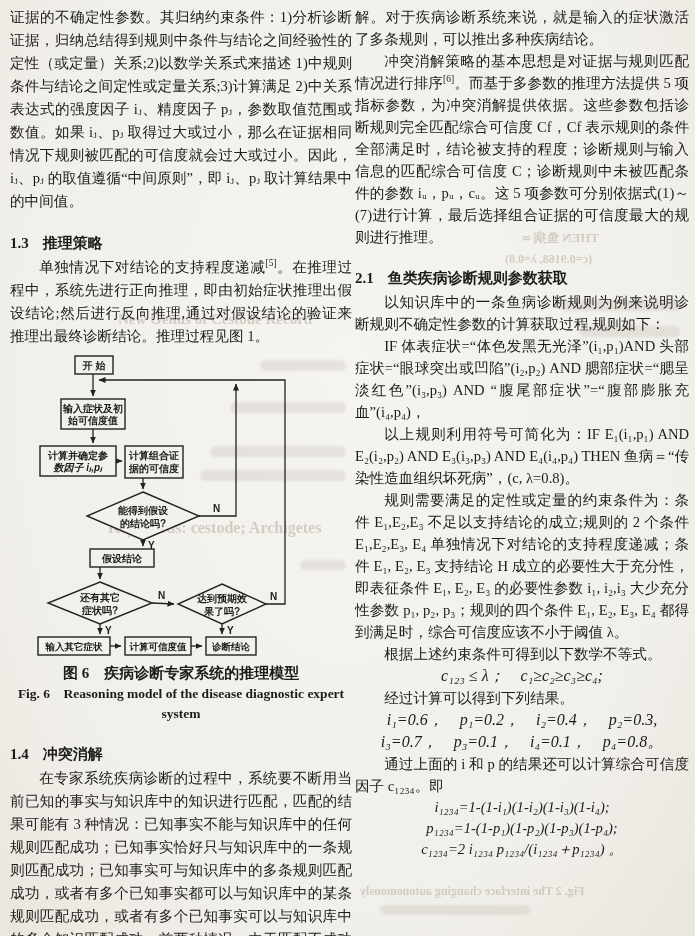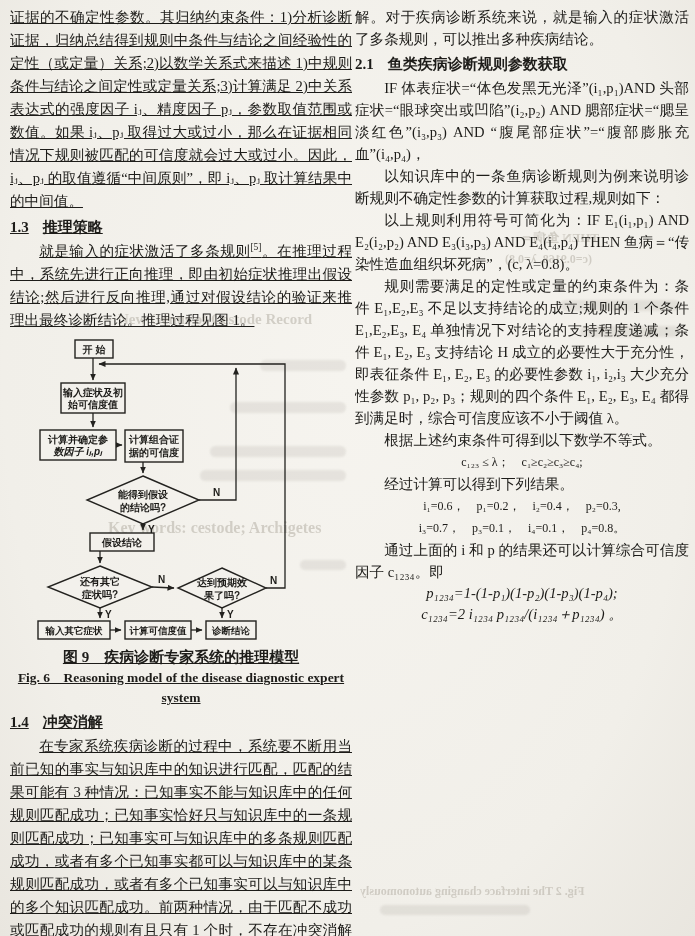--- a/index.html
+++ b/index.html
@@ -4,32 +4,32 @@
 <style>
   html,body{margin:0;padding:0;}
   body{
     width:695px;height:936px;position:relative;overflow:hidden;
     background:#f3f1ec;
     background-image:radial-gradient(ellipse at 50% 40%, #f6f4ef 0%, #f1efe9 70%, #e9e6df 100%);
     font-family:"Liberation Serif","DejaVu Serif",serif;
     color:#1d1c19;
   }
   .col{position:absolute;top:0;z-index:2;}
-  .col-left{left:10px;width:342px;height:936px;overflow:hidden;text-decoration:underline;}
+  .col-left{left:10px;width:342px;height:936px;overflow:hidden;}
   .col-right{left:355px;width:334px;height:904px;overflow:hidden;}
   p.body{font-size:14.6px;line-height:23px;text-align:justify;margin:0;}
   .col-right p.body{line-height:22px;}
   .indent{text-indent:2em;}
   p.first{margin-top:6px;}
   sup{font-size:9.5px;line-height:0;}
-  h3.subsec{font-size:15px;font-weight:bold;margin:2px 0 1px 0;line-height:24px;}
+  h3.subsec{font-size:15px;font-weight:bold;margin:18px 0 1px 0;line-height:24px;}
   h3.subsec .num{margin-right:14px;}
   h2.sec{font-size:19px;font-weight:bold;letter-spacing:2.5px;margin:13px 0 8px 0;line-height:26px;}
   h2.sec .num{letter-spacing:0;margin-right:16px;}
-  .mathline{font-size:12px;line-height:22px;text-align:center;margin:0;}
+  .mathline{font-size:16px;line-height:22px;text-align:center;margin:0;font-style:italic;}
   .formline{font-size:14.6px;line-height:21px;text-align:center;margin:0;font-style:italic;}
   .figure{position:relative;margin:4px 0 0 18px;width:300px;height:308px;}
   .figcap-zh{font-size:15px;font-weight:bold;text-align:center;margin:2px 0 0 0;line-height:22px;}
   .figcap-en{font-size:13.5px;font-weight:bold;text-align:center;margin:0 0 2px 0;line-height:20px;}
   svg text{font-family:"Liberation Sans","DejaVu Sans",sans-serif;font-weight:bold;fill:#1d1c19;}
   svg .node{fill:#f3f1ec;stroke:#23221f;stroke-width:1.4;}
   svg .edge{fill:none;stroke:#23221f;stroke-width:1.3;}
   
   .ghost{position:absolute;z-index:1;color:#a29c90;pointer-events:none;white-space:nowrap;
          font-weight:bold;opacity:.42;filter:blur(.4px);}
@@ -55,21 +55,21 @@
 
 <div class="col col-left">
 
   <p class="body first">证据的不确定性参数。其归纳约束条件：1)分析诊断证据，归纳总结得到规则中条件与结论之间经验性的定性（或定量）关系;2)以数学关系式来描述 1)中规则条件与结论之间定性或定量关系;3)计算满足 2)中关系表达式的强度因子 iⱼ、精度因子 pⱼ，参数取值范围或数值。如果 iⱼ、pⱼ 取得过大或过小，那么在证据相同情况下规则被匹配的可信度就会过大或过小。因此，iⱼ、pⱼ 的取值遵循“中间原则”，即 iⱼ、pⱼ 取计算结果中的中间值。</p>
 
   <h3 class="subsec">
     <span class="num">1.3</span><span>推理策略</span>
   </h3>
 
   <p class="body indent">
-    <span>就是输入的症状激活了多条规则</span><sup>[5]</sup><span>。在推理过程中，系统先进行正向推理，即由初始症状推理出假设结论;然后进行反向推理,通过对假设结论的验证来推理出最终诊断结论。推理过程见图 1。</span>
+    <span>单独情况下对结论的支持程度递减</span><sup>[5]</sup><span>。在推理过程中，系统先进行正向推理，即由初始症状推理出假设结论;然后进行反向推理,通过对假设结论的验证来推理出最终诊断结论。推理过程见图 1。</span>
   </p>
 
   <div class="figure">
     <svg width="300" height="308" viewBox="0 0 300 308">
       <defs>
         <marker id="ar" markerWidth="9" markerHeight="8" refX="6.5" refY="3" orient="auto" markerUnits="userSpaceOnUse">
           <path d="M0,0 L7,3 L0,6 z" fill="#23221f"></path>
         </marker>
       </defs>
 
@@ -128,55 +128,59 @@
 
       <text x="185" y="160" font-size="10">N</text>
       <text x="120" y="197" font-size="10">Y</text>
       <text x="130" y="247" font-size="10">N</text>
       <text x="77" y="282" font-size="10">Y</text>
       <text x="242" y="248" font-size="10">N</text>
       <text x="199" y="282" font-size="10">Y</text>
     </svg>
   </div>
 
-  <p class="figcap-zh">图 9　疾病诊断专家系统的推理模型</p>
+  <p class="figcap-zh">图 6　疾病诊断专家系统的推理模型</p>
   <p class="figcap-en">Fig. 6　Reasoning model of the disease diagnostic expert system</p>
 
   <h3 class="subsec">
     <span class="num">1.4</span><span>冲突消解</span>
   </h3>
 
   <p class="body indent">在专家系统疾病诊断的过程中，系统要不断用当前已知的事实与知识库中的知识进行匹配，匹配的结果可能有 3 种情况：已知事实不能与知识库中的任何规则匹配成功；已知事实恰好只与知识库中的一条规则匹配成功；已知事实可与知识库中的多条规则匹配成功，或者有多个已知事实都可以与知识库中的某条规则匹配成功，或者有多个已知事实可以与知识库中的多个知识匹配成功。前两种情况，由于匹配不成功或匹配成功的规则有且只有 1 个时，不存在冲突消解情况。第 3 种情况,由于有多个规则匹配成功，所以这时发生了冲突，需要进行冲突消</p>
 </div>
 
 <div class="col col-right">
 
   <p class="body first">解。对于疾病诊断系统来说，就是输入的症状激活了多条规则，可以推出多种疾病结论。</p>
 
+  <p class="body indent">
+    <span>冲突消解策略的基本思想是对证据与规则匹配情况进行排序</span><sup>[6]</sup><span>。而基于多参数的推理方法提供 5 项指标参数，为冲突消解提供依据。这些参数包括诊断规则完全匹配综合可信度 Cf，Cf 表示规则的条件全部满足时，结论被支持的程度；诊断规则与输入信息的匹配综合可信度 C；诊断规则中未被匹配条件的参数 iᵤ，pᵤ，cᵤ。这 5 项参数可分别依据式(1)～(7)进行计算，最后选择组合证据的可信度最大的规则进行推理。</span>
+  </p>
 
 
   <h3 class="subsec">
     <span class="num">2.1</span><span>鱼类疾病诊断规则参数获取</span>
   </h3>
 
+  <p class="body indent">以知识库中的一条鱼病诊断规则为例来说明诊断规则不确定性参数的计算获取过程,规则如下：</p>
+
   <p class="body indent">IF 体表症状=“体色发黑无光泽”(i₁,p₁)AND 头部症状=“眼球突出或凹陷”(i₂,p₂) AND 腮部症状=“腮呈淡红色”(i₃,p₃) AND “腹尾部症状”=“腹部膨胀充血”(i₄,p₄)，</p>
-
-  <p class="body indent">以知识库中的一条鱼病诊断规则为例来说明诊断规则不确定性参数的计算获取过程,规则如下：</p>
 
 
   <p class="body indent">以上规则利用符号可简化为：IF E₁(i₁,p₁) AND E₂(i₂,p₂) AND E₃(i₃,p₃) AND E₄(i₄,p₄) THEN 鱼病＝“传染性造血组织坏死病”，(c, λ=0.8)。</p>
 
-  <p class="body indent">规则需要满足的定性或定量的约束条件为：条件 E₁,E₂,E₃ 不足以支持结论的成立;规则的 1 个条件 E₁,E₂,E₃, E₄ 单独情况下对结论的支持程度递减；条件 E₁, E₂, E₃ 支持结论 H 成立的必要性大于充分性，即表征条件 E₁, E₂, E₃ 的必要性参数 i₁, i₂,i₃ 大少充分性参数 p₁, p₂, p₃；规则的四个条件 E₁, E₂, E₃, E₄ 都得到满足时，综合可信度应该不小于阈值 λ。</p>
+  <p class="body indent">规则需要满足的定性或定量的约束条件为：条件 E₁,E₂,E₃ 不足以支持结论的成立;规则的 2 个条件 E₁,E₂,E₃, E₄ 单独情况下对结论的支持程度递减；条件 E₁, E₂, E₃ 支持结论 H 成立的必要性大于充分性，即表征条件 E₁, E₂, E₃ 的必要性参数 i₁, i₂,i₃ 大少充分性参数 p₁, p₂, p₃；规则的四个条件 E₁, E₂, E₃, E₄ 都得到满足时，综合可信度应该不小于阈值 λ。</p>
 
   <p class="body indent">根据上述约束条件可得到以下数学不等式。</p>
 
   <p class="mathline">c₁₂₃ ≤ λ；　c₁≥c₂≥c₃≥c₄;</p>
 
   <p class="body indent">经过计算可以得到下列结果。</p>
 
   <p class="mathline">i₁=0.6，　p₁=0.2，　i₂=0.4，　p₂=0.3,</p>
   <p class="mathline">i₃=0.7，　p₃=0.1，　i₄=0.1，　p₄=0.8。</p>
 
   <p class="body indent">通过上面的 i 和 p 的结果还可以计算综合可信度因子 c₁₂₃₄。即</p>
 
+  <p class="formline">i₁₂₃₄=1-(1-i₁)(1-i₂)(1-i₃)(1-i₄);</p>
   <p class="formline">p₁₂₃₄=1-(1-p₁)(1-p₂)(1-p₃)(1-p₄);</p>
   <p class="formline">c₁₂₃₄=2 i₁₂₃₄ p₁₂₃₄/(i₁₂₃₄＋p₁₂₃₄) 。</p>
 </div>
 
 </body></html>

